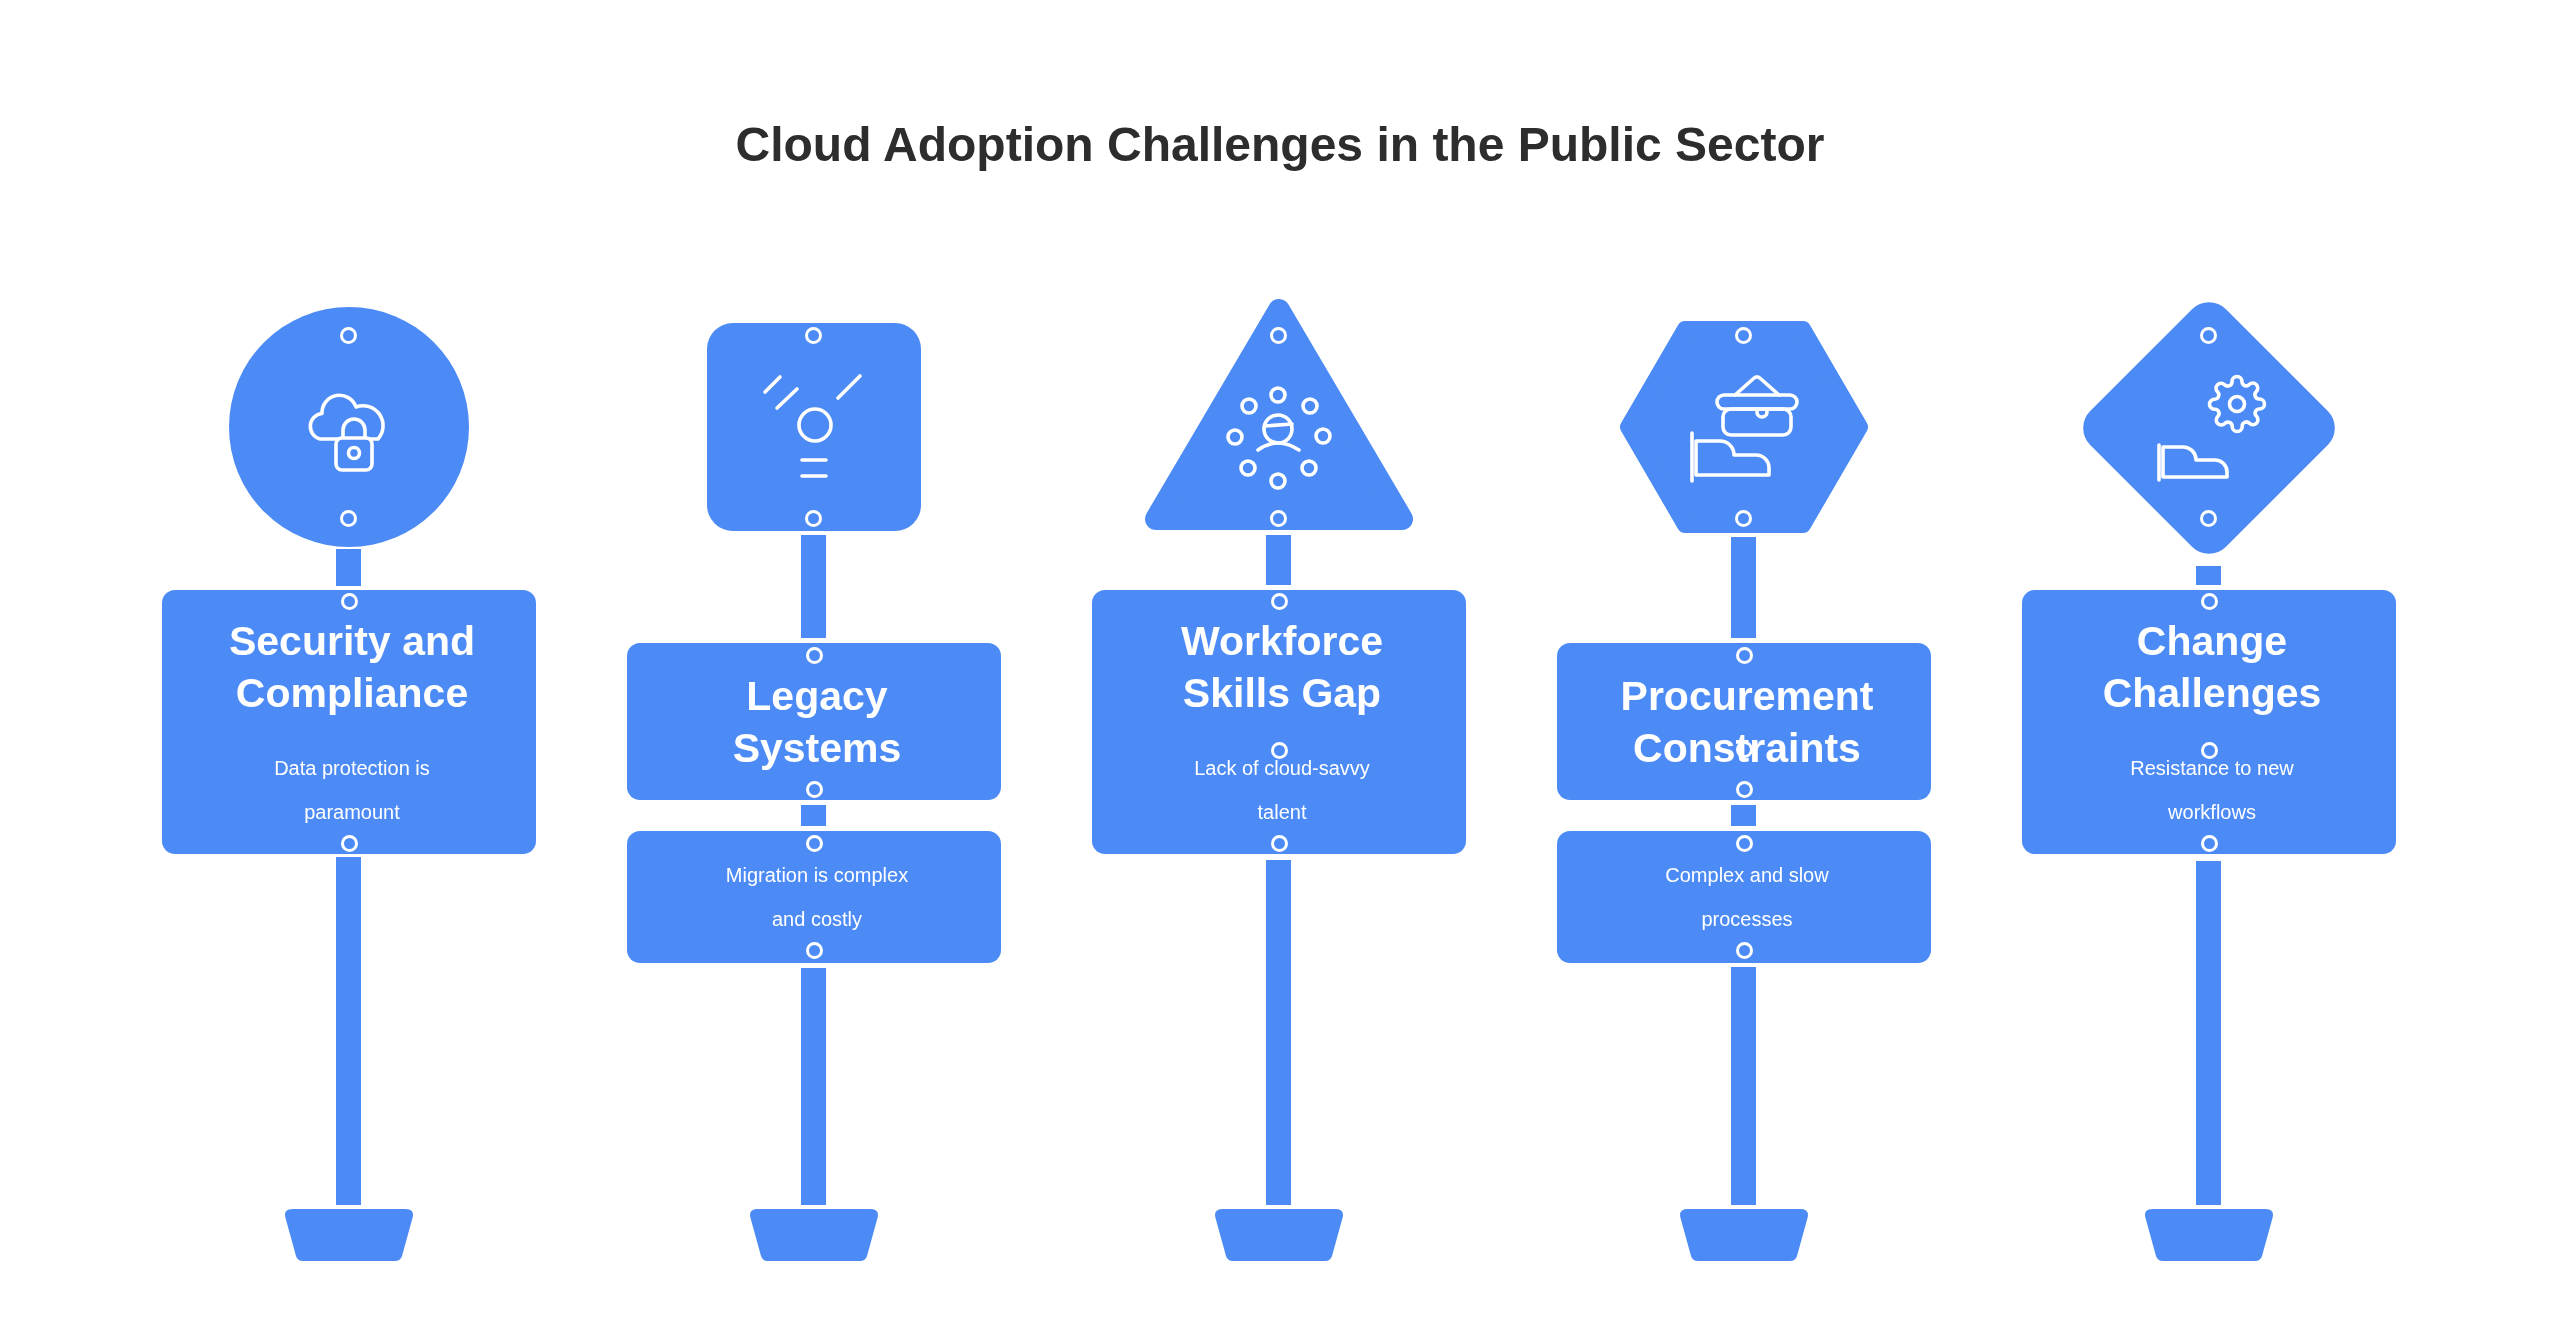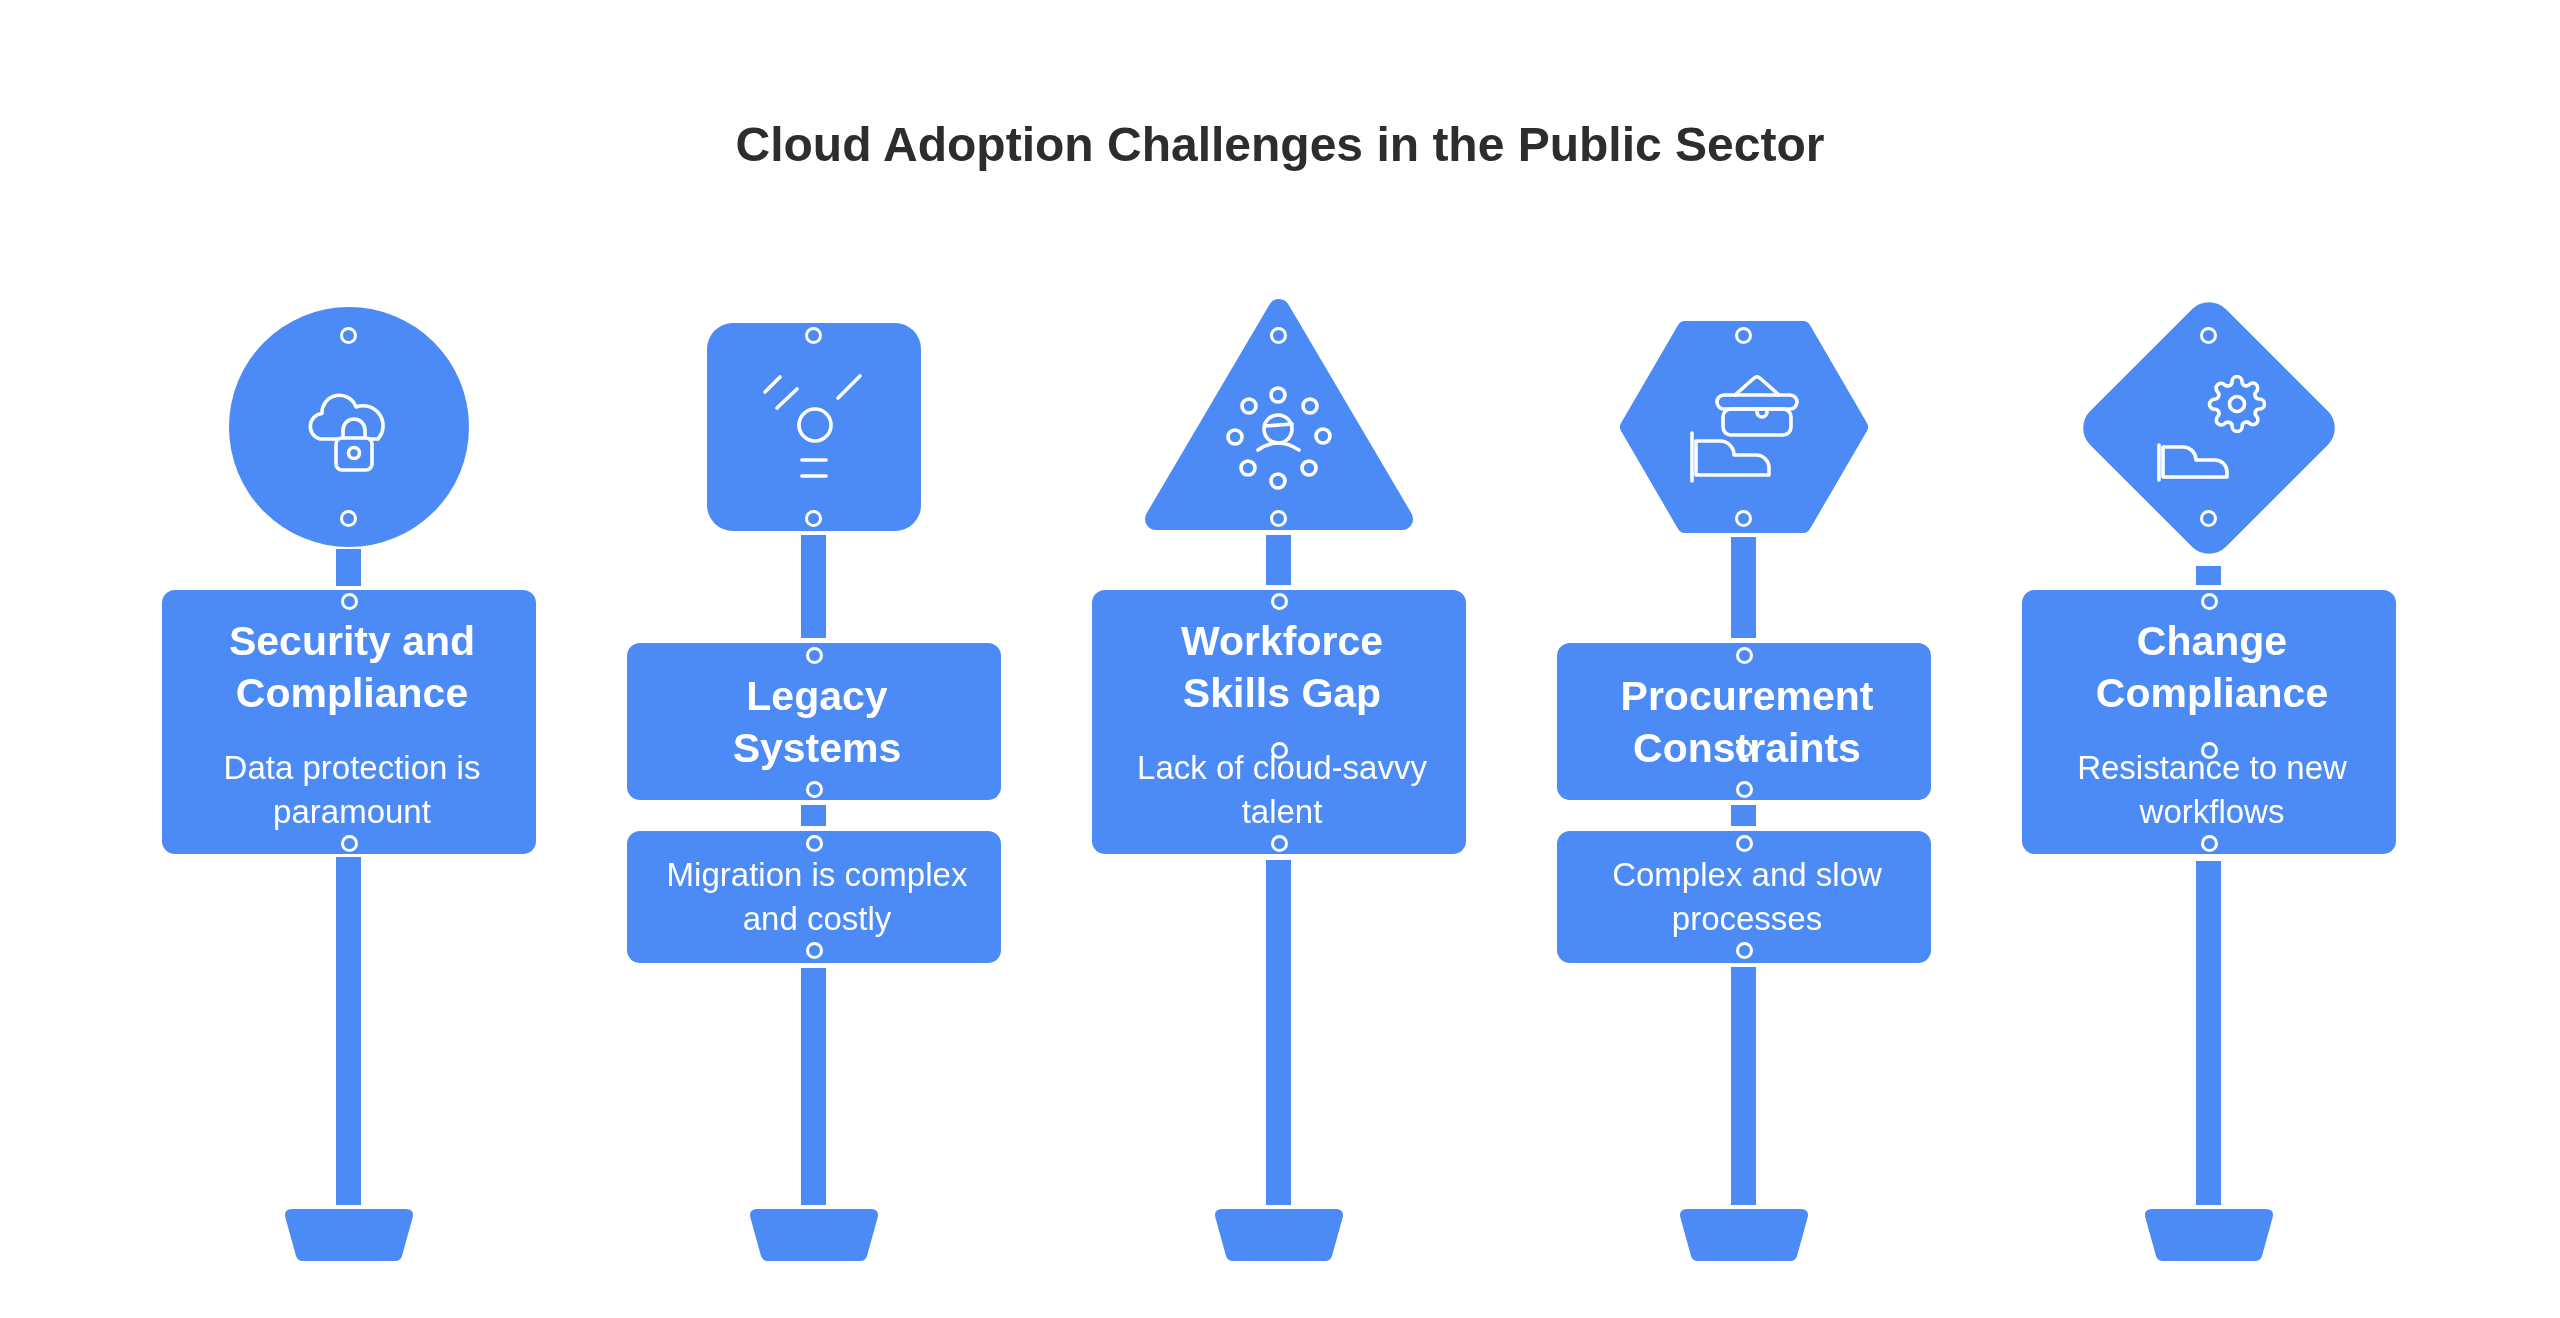--- a/index.html
+++ b/index.html
@@ -29,21 +29,21 @@
     border:3.5px solid #fff;border-radius:50%;z-index:5;
   }
   .screw.col-screw{left:201px;}
   .screw.b{left:50%;margin-left:-8.5px;}
   .board{
     position:absolute;left:23px;width:374px;background:var(--blue);border-radius:13px;
     color:#fff;text-align:center;display:flex;flex-direction:column;align-items:center;
     box-sizing:border-box;padding-left:20px;padding-right:14px;z-index:3;
   }
   .board .title{font-weight:bold;font-size:41px;line-height:52px;white-space:pre-line;}
-  .board .desc{font-size:33px;line-height:44px;white-space:pre-line;}
+  .board .desc{font-size:20px;line-height:44px;white-space:pre-line;}
   .combined{top:590px;height:264px;justify-content:flex-start;padding-top:25px;gap:27px;}
   .tboard{top:643px;height:157px;justify-content:center;}
   .dboard{top:831px;height:132px;justify-content:center;}
   svg.base{position:absolute;left:144px;top:1209px;z-index:1;}
 </style>
 </head>
 <body>
 
 <div id="canvas">
 
@@ -190,20 +190,20 @@
       </g>
       <line x1="2" y1="69" x2="2" y2="104"></line>
       <path d="M6 71 H26 A13 13 0 0 1 39 83 V84 H58 A12 12 0 0 1 70 96 V101 H6 Z"></path>
     </svg>
     <div class="screw col-screw" style="top:327px"></div>
     <div class="screw col-screw" style="top:510px"></div>
     <div class="board combined">
       <div class="screw b" style="top:3px"></div>
       <div class="screw b" style="top:152px"></div>
       <div class="title">Change
-Compliance</div>
+Challenges</div>
       <div class="desc">Resistance to new
 workflows</div>
       <div class="screw b" style="bottom:2px"></div>
     </div>
   </div>
 
 </div>
 
 </body></html>

